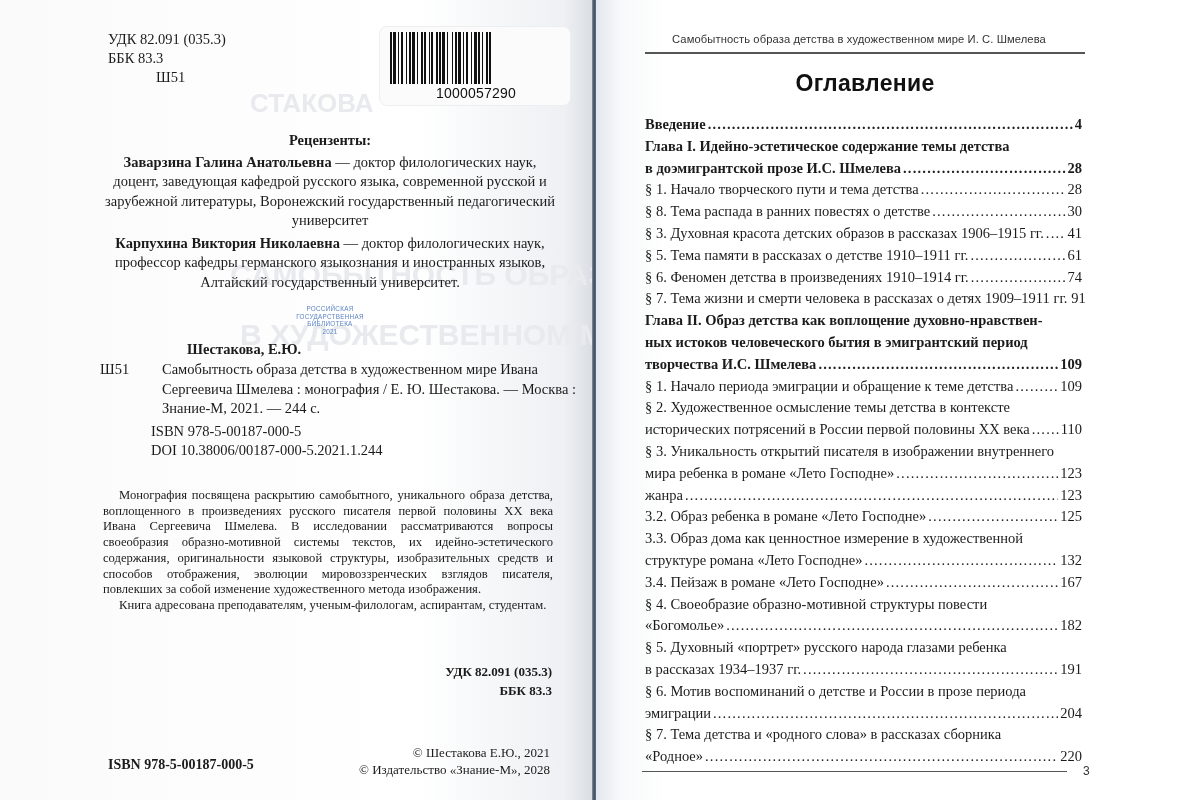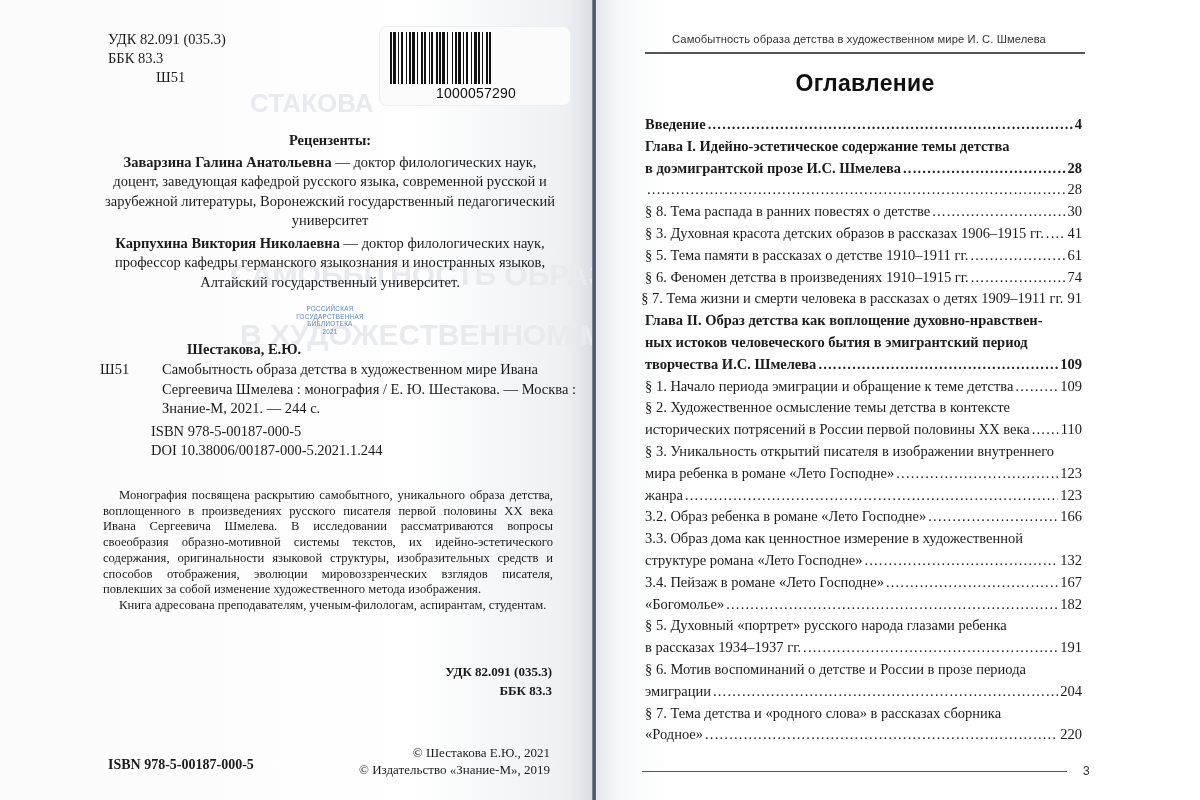--- a/index.html
+++ b/index.html
@@ -55,21 +55,21 @@
     font-family: "Liberation Sans", sans-serif; font-size: 11.2px; color: #333; letter-spacing: 0.1px; }
   .head-rule { position: absolute; left: 645px; top: 52px; width: 440px; height: 2px; background: #555; }
 
   .toc-title { position: absolute; left: 645px; top: 70px; width: 440px; text-align: center;
     font-family: "Liberation Sans", sans-serif; font-weight: bold; font-size: 23px; color: #111; letter-spacing: 0.3px; }
 
   .toc { position: absolute; left: 645px; top: 114px; width: 437px; font-size: 14.5px; line-height: 21.8px; }
   .toc-entry { display: block; }
   .toc-entry.bold { font-weight: bold; }
   .toc-entry .line { display: block; white-space: nowrap; }
-  .toc-entry .last { display: flex; align-items: baseline; white-space: nowrap; justify-content: flex-end; }
+  .toc-entry .last { display: flex; align-items: baseline; white-space: nowrap; }
   .toc-entry .last .txt { flex: 0 0 auto; }
   .toc-entry .last .dots { flex: 1 1 auto; overflow: hidden; white-space: nowrap; letter-spacing: 1.2px; color: #222; margin: 0 2px; }
   .toc-entry .last .dots::before { content: "........................................................................................................................................................................................................"; }
   .toc-entry .last .pg { flex: 0 0 auto; }
 
   .foot-rule { position: absolute; left: 642px; top: 771px; width: 425px; height: 1px; background: #555; }
   .page-num { position: absolute; left: 1083px; top: 764px; font-family: "Liberation Sans", sans-serif; font-size: 12px; color: #333; }
 </style>
 </head>
 <body>
@@ -173,21 +173,21 @@
     </div>
 
     <div class="udk-bottom-wrap">
       <div>УДК 82.091 (035.3)</div>
       <div>ББК 83.3</div>
     </div>
 
     <div class="isbn-bottom">ISBN 978-5-00187-000-5</div>
     <div class="copyright">
       <div>© Шестакова Е.Ю., 2021</div>
-      <div>© Издательство «Знание-М», 2019</div>
+      <div>© Издательство «Знание-М», 2028</div>
     </div>
   </div>
 
   <div class="spine"></div>
 
   <div class="page-right"></div>
 
   <div class="running-head">Самобытность образа детства в художественном мире И. С. Шмелева</div>
   <div class="head-rule"></div>
   <div class="toc-title">Оглавление</div>
@@ -203,20 +203,21 @@
       <div class="toc-entry bold">
         <span class="line">Глава I. Идейно-эстетическое содержание темы детства</span>
         <span class="last">
           <span class="txt">в доэмигрантской прозе И.С. Шмелева</span>
           <span class="dots"></span>
           <span class="pg">28</span>
         </span>
       </div>
       <div class="toc-entry">
         <span class="last">
+          <span class="txt">§ 1. Начало творческого пути и тема детства</span>
           <span class="dots"></span>
           <span class="pg">28</span>
         </span>
       </div>
       <div class="toc-entry">
         <span class="last">
           <span class="txt">§ 8. Тема распада в ранних повестях о детстве</span>
           <span class="dots"></span>
           <span class="pg">30</span>
         </span>
@@ -230,21 +231,21 @@
       </div>
       <div class="toc-entry">
         <span class="last">
           <span class="txt">§ 5. Тема памяти в рассказах о детстве 1910–1911 гг.</span>
           <span class="dots"></span>
           <span class="pg">61</span>
         </span>
       </div>
       <div class="toc-entry">
         <span class="last">
-          <span class="txt">§ 6. Феномен детства в произведениях 1910–1915 гг.</span>
+          <span class="txt">§ 6. Феномен детства в произведениях 1910–1914 гг.</span>
           <span class="dots"></span>
           <span class="pg">74</span>
         </span>
       </div>
       <div class="toc-entry">
         <span class="last">
           <span class="txt">§ 7. Тема жизни и смерти человека в рассказах о детях 1909–1911 гг.</span>
           <span class="dots"></span>
           <span class="pg">91</span>
         </span>
@@ -285,39 +286,40 @@
         <span class="last">
           <span class="txt">жанра</span>
           <span class="dots"></span>
           <span class="pg">123</span>
         </span>
       </div>
       <div class="toc-entry">
         <span class="last">
           <span class="txt">3.2. Образ ребенка в романе «Лето Господне»</span>
           <span class="dots"></span>
-          <span class="pg">166</span>
+          <span class="pg">125</span>
         </span>
       </div>
       <div class="toc-entry">
         <span class="line">3.3. Образ дома как ценностное измерение в художественной</span>
         <span class="last">
           <span class="txt">структуре романа «Лето Господне»</span>
           <span class="dots"></span>
           <span class="pg">132</span>
         </span>
       </div>
       <div class="toc-entry">
         <span class="last">
           <span class="txt">3.4. Пейзаж в романе «Лето Господне»</span>
           <span class="dots"></span>
           <span class="pg">167</span>
         </span>
       </div>
       <div class="toc-entry">
+        <span class="line">§ 4. Своеобразие образно-мотивной структуры повести</span>
         <span class="last">
           <span class="txt">«Богомолье»</span>
           <span class="dots"></span>
           <span class="pg">182</span>
         </span>
       </div>
       <div class="toc-entry">
         <span class="line">§ 5. Духовный «портрет» русского народа глазами ребенка</span>
         <span class="last">
           <span class="txt">в рассказах 1934–1937 гг.</span>

